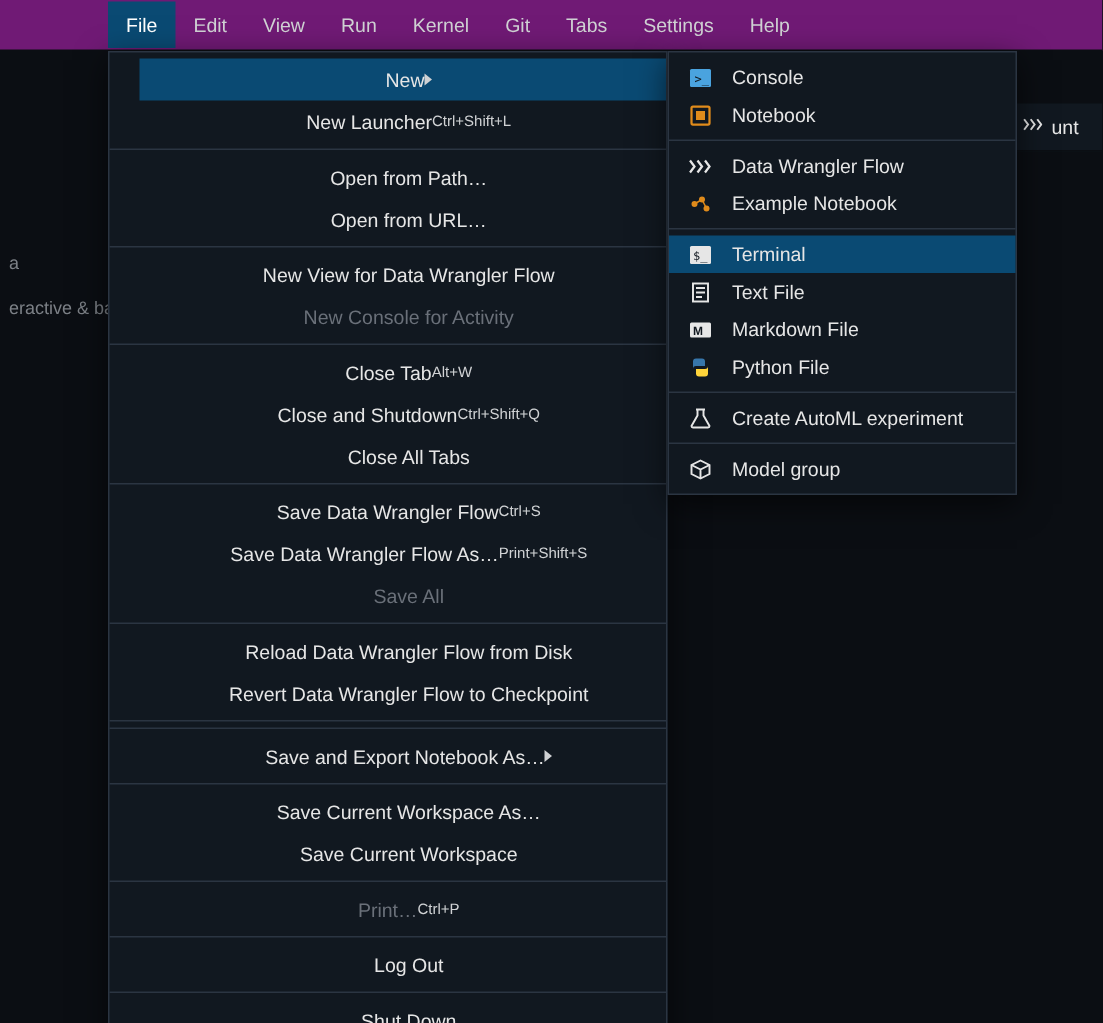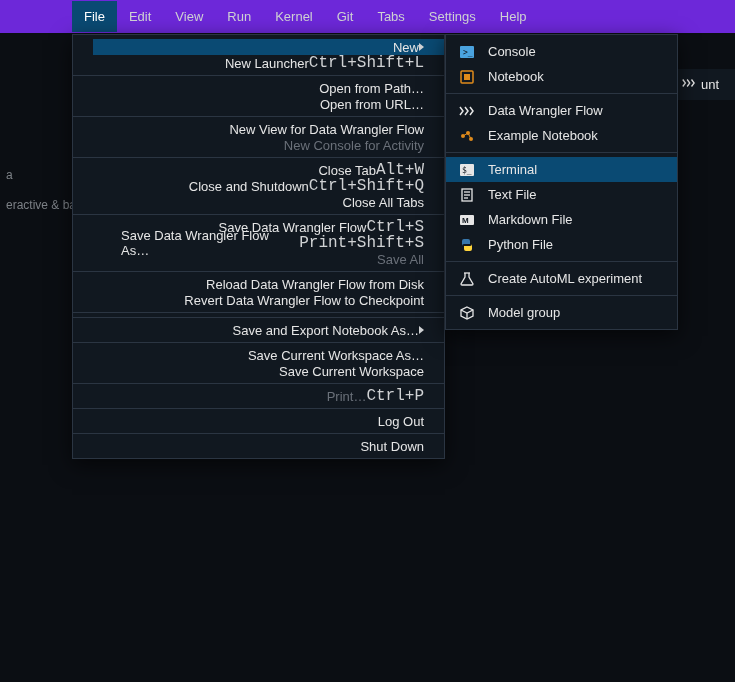--- a/index.html
+++ b/index.html
@@ -8,21 +8,21 @@
     background: #0b0e13;
     font-family: -apple-system, BlinkMacSystemFont, "Segoe UI", Arial, sans-serif;
     font-size: 13px;
     color: #e6e6e6;
     overflow: hidden;
     position: relative;
   }
   .menubar {
     position: absolute; top: 0; left: 0; right: 0;
     height: 34px;
-    background: #6d28d9;
+    background: #701a75;
     display: flex;
     align-items: center;
     padding-left: 72px;
     border-bottom: 1px solid #0b0e13;
   }
   .menubar-item {
     padding: 8px 12px;
     cursor: pointer;
     color: #d0d2d4;
   }
@@ -58,30 +58,30 @@
     top: 34px; left: 72px;
     width: 373px;
     background: #111820;
     border: 1px solid #2b3542;
     box-shadow: 0 6px 20px rgba(0,0,0,0.6);
     padding: 4px 0;
   }
   .menu-item {
     display: flex;
     align-items: center;
-    justify-content: flex-end;
+    justify-content: center;
     padding: 4px 20px 4px 28px;
-    height: 16px;
+    height: 28px;
     cursor: pointer;
     color: #e6e6e6;
     margin-left: 20px;
   }
   .menu-item.highlighted { background: #0a4a73; }
   .menu-item.disabled { color: #6a7079; cursor: default; }
-  .menu-shortcut { color: #d0d2d4; font-size: 16px; font-family: Liberation Mono, monospace; }
+  .menu-shortcut { color: #d0d2d4; font-size: 10px; }
   .menu-arrow {
     width: 0; height: 0;
     border-top: 4px solid transparent;
     border-bottom: 4px solid transparent;
     border-left: 5px solid #d0d2d4;
   }
   .menu-sep {
     height: 1px;
     background: #2b3542;
     margin: 4px 0;

